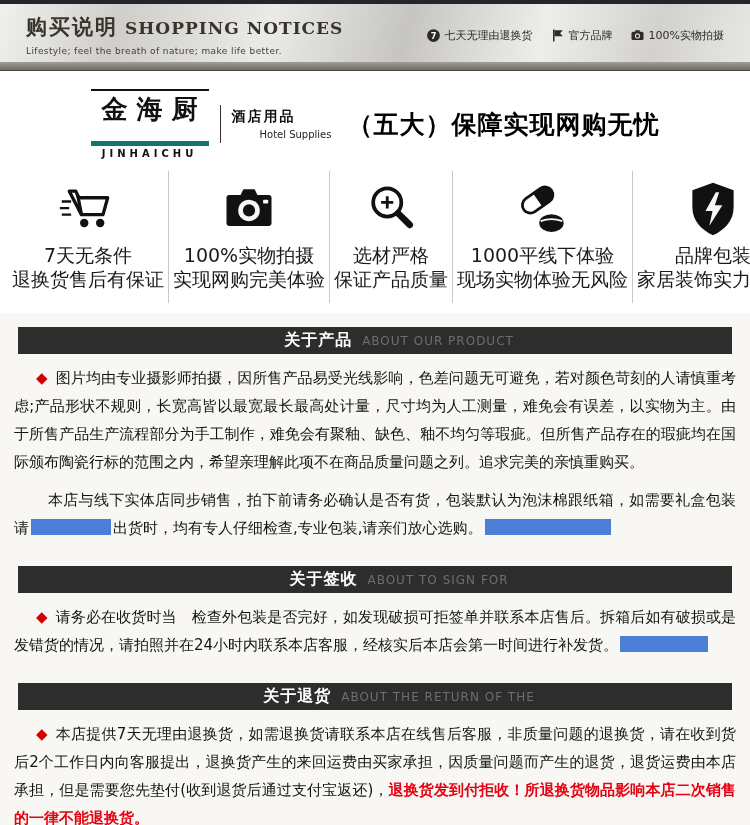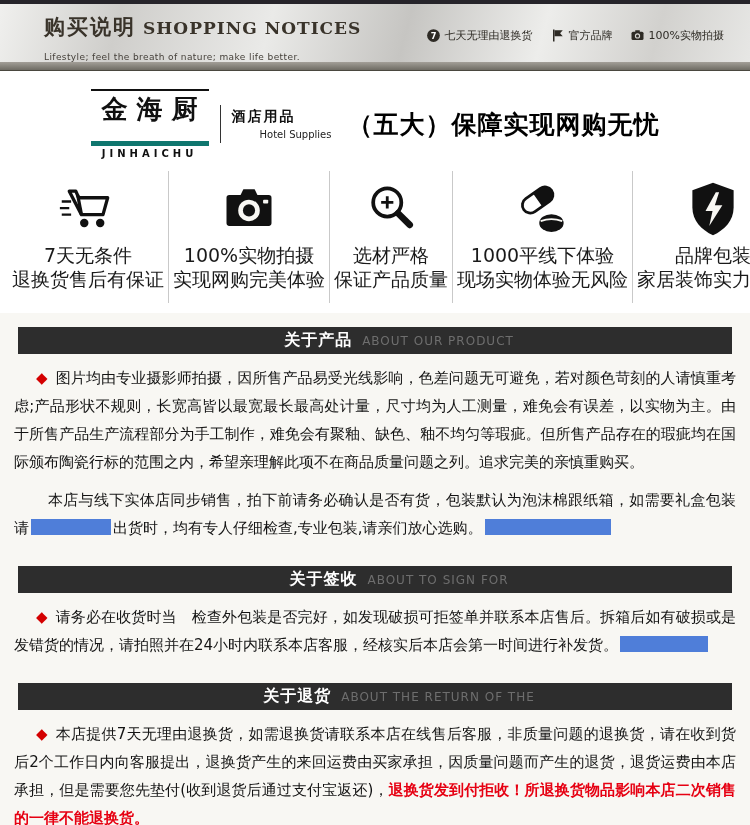--- a/index.html
+++ b/index.html
@@ -9,26 +9,26 @@
     font-family:"DejaVu Sans","Liberation Sans",sans-serif;
   }
 
   
   .top-banner {
     position:relative; height:62px; border-top:4px solid #26242a;
     background:
       linear-gradient(105deg,#f0f0ee 0%,#cfcecb 16%,#eaeae8 36%,#c6c5c2 54%,#ededeb 72%,#d2d1ce 87%,#e7e7e5 100%);
   }
   .banner-edge { height:9px; background:linear-gradient(#a39f98,#6f6c64); border-bottom:1px solid #4a473f; }
-  .banner-left { position:absolute; left:44px; top:9px; color:#39332a; }
+  .banner-left { position:absolute; left:26px; top:9px; color:#39332a; }
   .banner-title-row { display:flex; align-items:baseline; gap:7px; }
   .banner-title-zh { font-size:21px; font-weight:bold; letter-spacing:2px; }
   .banner-title-en { font-size:17px; font-weight:bold; letter-spacing:1px;
     font-family:"DejaVu Serif","Liberation Serif",serif; }
-  .banner-subtitle { font-size:9px; margin-top:11px; color:#45403a; letter-spacing:.4px; }
+  .banner-subtitle { font-size:9px; margin-top:5px; color:#45403a; letter-spacing:.4px; }
   .header-badges { position:absolute; right:26px; top:24px; display:flex; gap:17px; align-items:center; color:#2e2b25; }
   .badge { display:flex; align-items:center; gap:4px; font-size:11px; white-space:nowrap; }
   .badge svg { display:block; }
 
   
   .brand-row { display:flex; align-items:center; justify-content:center; gap:16px; margin-top:18px; }
   .logo { display:flex; align-items:center; gap:11px; }
   .logo-left { text-align:center; }
   .logo-zh { font-size:26px; font-weight:bold; color:#101010; letter-spacing:9px; padding:1px 2px 1px 11px; border-top:2px solid #111; }
   .logo-en { font-size:10px; font-weight:bold; color:#101010; letter-spacing:4px; border-top:5px solid #0f766e; padding-top:2px;margin-top:13px; }

